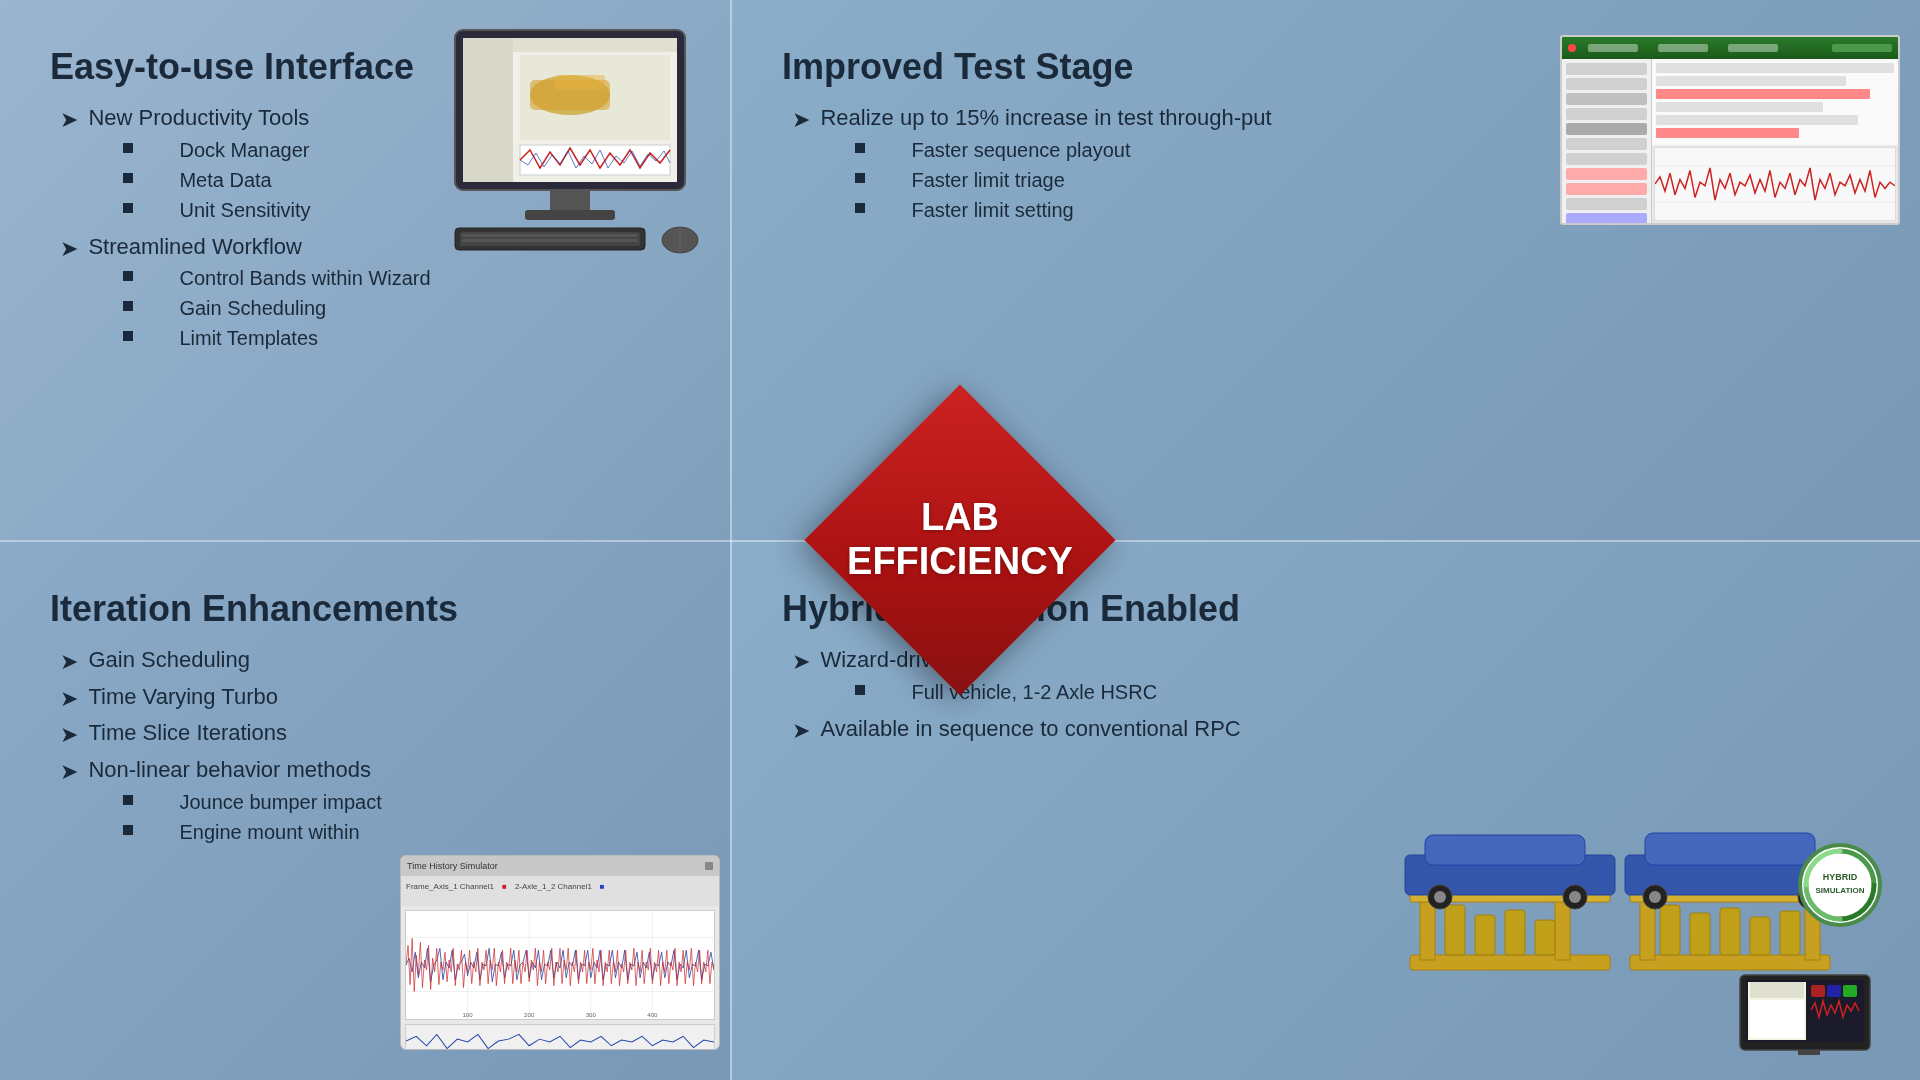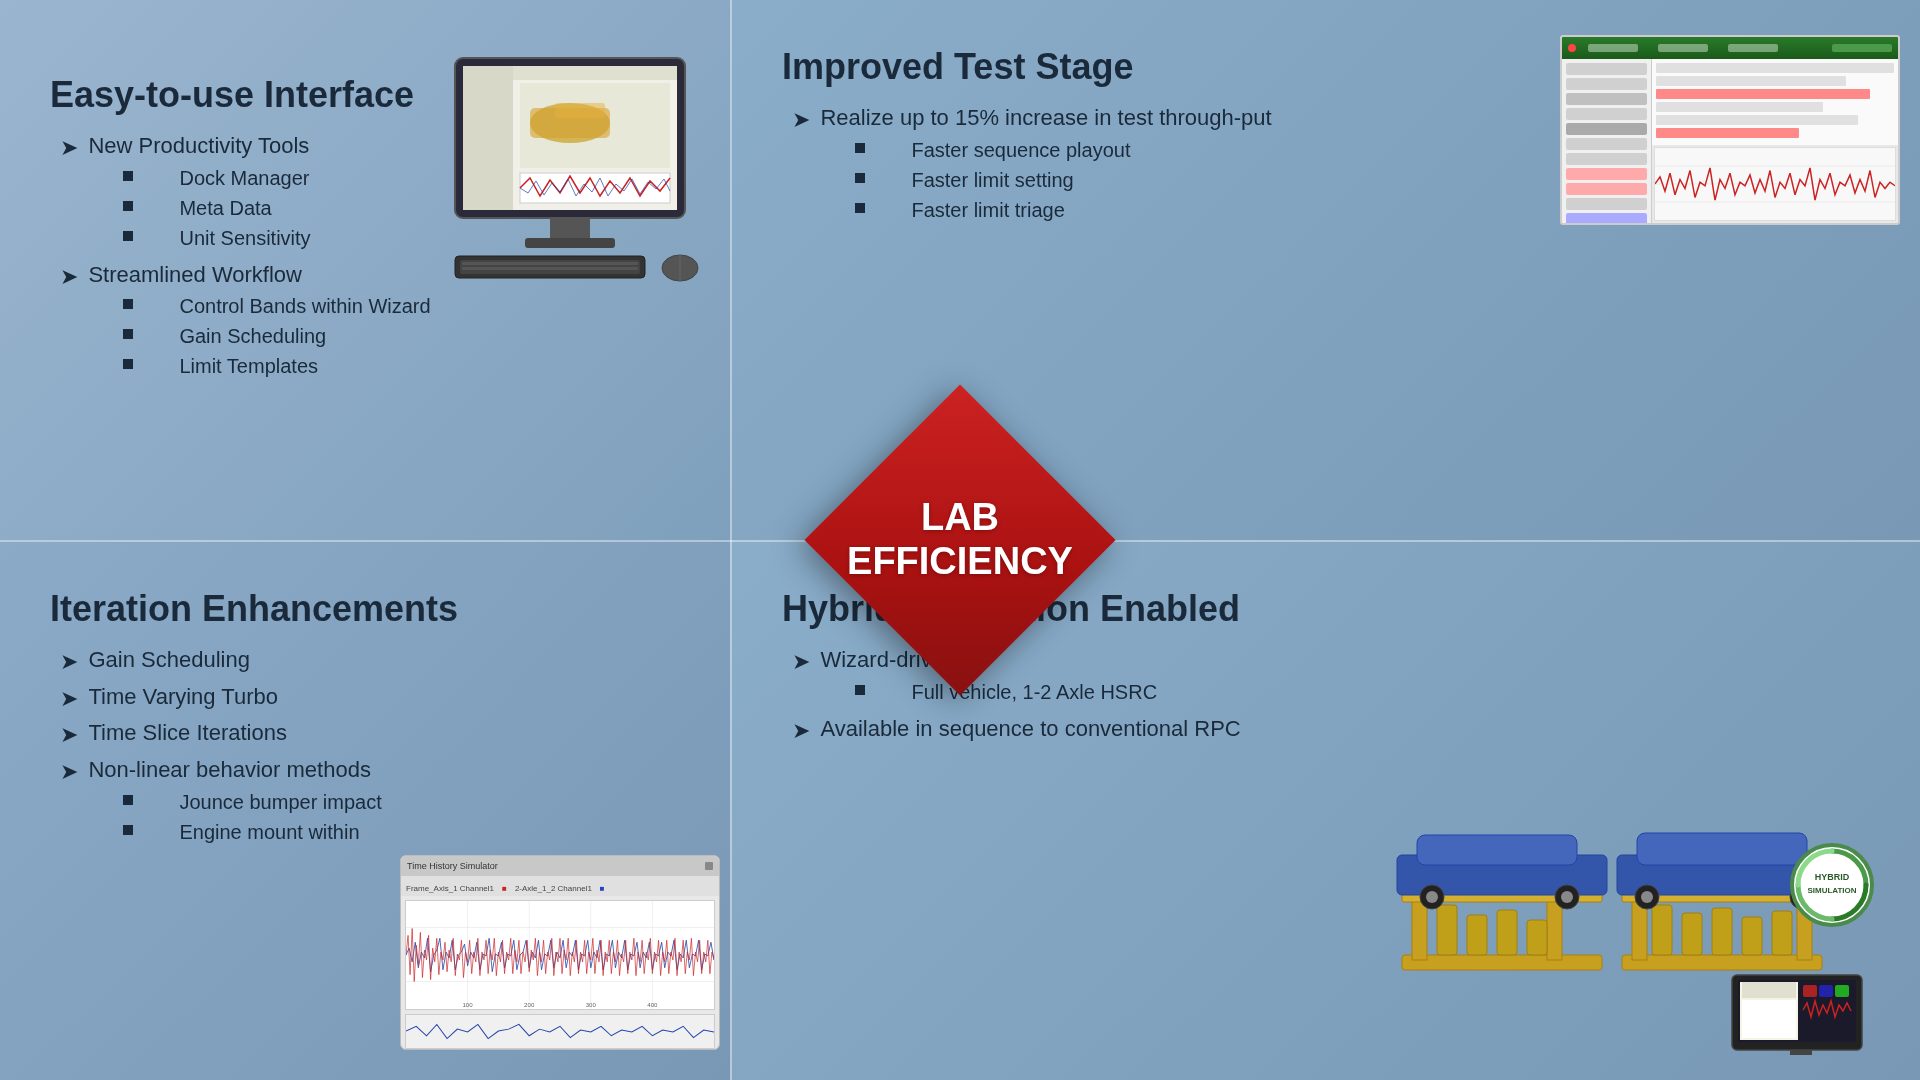--- a/index.html
+++ b/index.html
@@ -54,21 +54,21 @@
       z-index: 5;
     }
 
     
     .section {
       position: absolute;
       padding: 45px 50px;
     }
     .section-top-left {
       top: 0; left: 0;
-      width: 730px; height: 540px; margin-top: 28px;
+      width: 730px; height: 540px;
     }
     .section-top-right {
       top: 0; left: 732px;
       width: 1188px; height: 540px;
     }
     .section-bottom-left {
       top: 542px; left: 0;
       width: 730px; height: 538px;
     }
     .section-bottom-right {
@@ -254,21 +254,21 @@
       height: 35px;
       position: relative;
       overflow: hidden;
       border: 1px solid #ccc;
     }
 
     
     .hybrid-panel {
       position: absolute;
       bottom: 15px;
-      right: 28px;
+      right: 20px;
       width: 560px;
       height: 270px;
       display: flex;
       align-items: center;
       gap: 15px;
     }
 
     
     .monitor-wrap {
       position: absolute;
@@ -373,25 +373,25 @@
       <span class="arrow-icon">➤</span>
       <div>
         <span>Realize up to 15% increase in test through-put</span>
         <ul class="list-l2">
           <li>
             <span class="bullet-icon"></span>
             <span>Faster sequence playout</span>
           </li>
           <li>
             <span class="bullet-icon"></span>
+            <span>Faster limit triage</span>
+          </li>
+          <li>
+            <span class="bullet-icon"></span>
             <span>Faster limit setting</span>
-          </li>
-          <li>
-            <span class="bullet-icon"></span>
-            <span>Faster limit triage</span>
           </li>
         </ul>
       </div>
     </li>
   </ul>
 
   <div class="screenshot-panel">
     <div class="screenshot-header">
       <div class="screenshot-header-dot"></div>
       <div style="flex:1; display:flex; gap:20px; padding-left:8px;">
@@ -472,21 +472,21 @@
       </div>
     </li>
   </ul>
 
   <div class="chart-panel">
     <div class="chart-header">
       <span>Time History Simulator</span>
       <div style="flex:1;"></div>
       <div style="width:8px;height:8px;background:#888;border-radius:1px;"></div>
     </div>
-    <div style="padding:8px 5px; background:#e0e0e0; height:20px; font-size:8px; color:#444; display:flex; gap:8px; align-items:flex-start;">
+    <div style="padding:15px 5px; background:#e0e0e0; height:20px; font-size:8px; color:#444; display:flex; gap:8px; align-items:flex-end;">
       <span>Frame_Axis_1 Channel1</span>
       <span style="color:#cc2222;">■</span>
       <span>2-Axle_1_2 Channel1</span>
       <span style="color:#2244cc;">■</span>
     </div>
     <div class="chart-body">
       <svg width="100%" height="100%" viewBox="0 0 300 110" preserveAspectRatio="none">
         <rect width="300" height="110" fill="white"></rect>
 
         <line x1="0" y1="55" x2="300" y2="55" stroke="#e0e0e0" stroke-width="0.5"></line>

